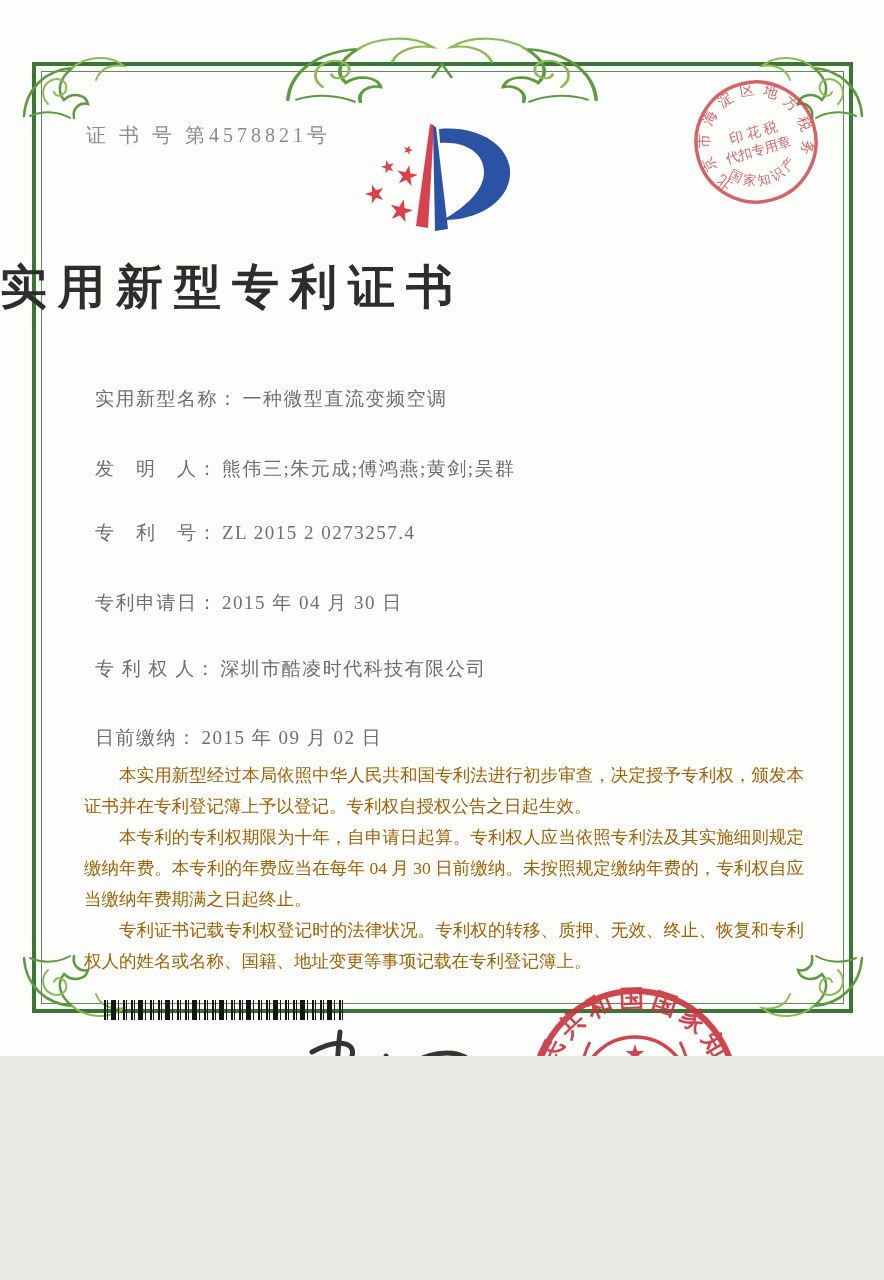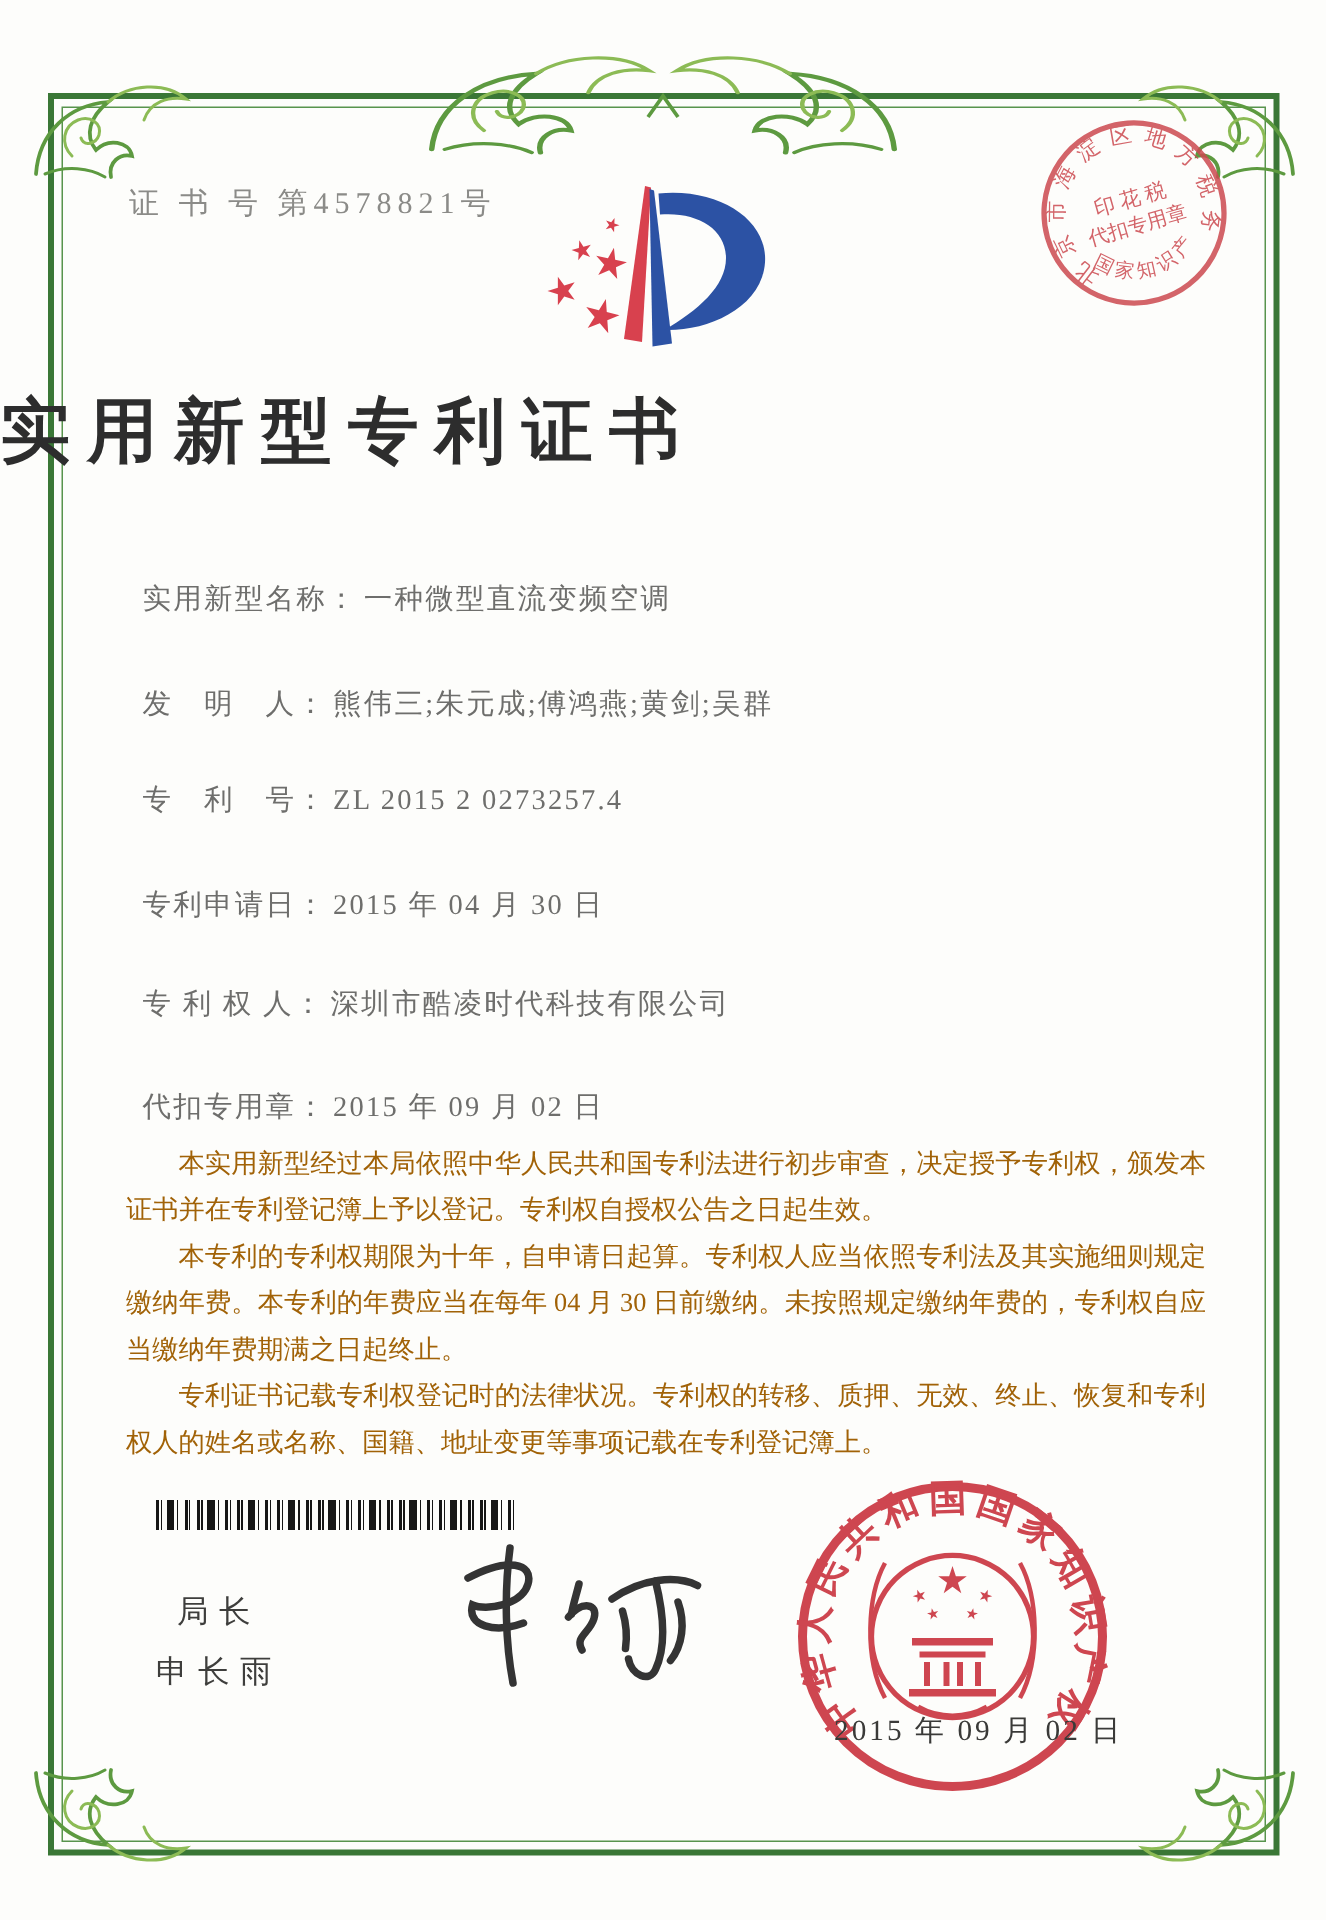--- a/index.html
+++ b/index.html
@@ -1,17 +1,17 @@
 <!DOCTYPE html>
 <html><head>
 <meta charset="utf-8">
 <style>
   html,body{margin:0;padding:0;background:#e8e8e4;}
   .page{
-    position:relative;width:884px;height:1280px;margin:0 auto;
+    position:relative;width:884px;height:1056px;margin:0 auto;
     background:#fdfdfb;overflow:hidden;
     font-family:"Liberation Serif","DejaVu Serif",serif;
   }
   
   .frame-outer{
     position:absolute;left:32px;top:62px;right:31px;bottom:43px;
     border:4px solid #3a7736;
   }
   .frame-inner{
     position:absolute;left:5px;top:5px;right:5px;bottom:5px;
@@ -136,21 +136,21 @@
   <div class="field" style="top:520px">
     <span class="lbl">专　利　号：</span><span>ZL 2015 2 0273257.4</span>
   </div>
   <div class="field" style="top:590px">
     <span class="lbl">专利申请日：</span><span>2015 年 04 月 30 日</span>
   </div>
   <div class="field" style="top:656px">
     <span class="lbl">专 利 权 人：</span><span>深圳市酷凌时代科技有限公司</span>
   </div>
   <div class="field" style="top:725px">
-    <span class="lbl">代扣专用章：</span><span>2015 年 09 月 02 日</span>
+    <span class="lbl">日前缴纳：</span><span>2015 年 09 月 02 日</span>
   </div>
 
   <div class="body-text">
     <p>本实用新型经过本局依照中华人民共和国专利法进行初步审查，决定授予专利权，颁发本证书并在专利登记簿上予以登记。专利权自授权公告之日起生效。</p>
     <p>本专利的专利权期限为十年，自申请日起算。专利权人应当依照专利法及其实施细则规定缴纳年费。本专利的年费应当在每年 04 月 30 日前缴纳。未按照规定缴纳年费的，专利权自应当缴纳年费期满之日起终止。</p>
     <p>专利证书记载专利权登记时的法律状况。专利权的转移、质押、无效、终止、恢复和专利权人的姓名或名称、国籍、地址变更等事项记载在专利登记簿上。</p>
   </div>
 
   <div class="barcode"></div>
 

